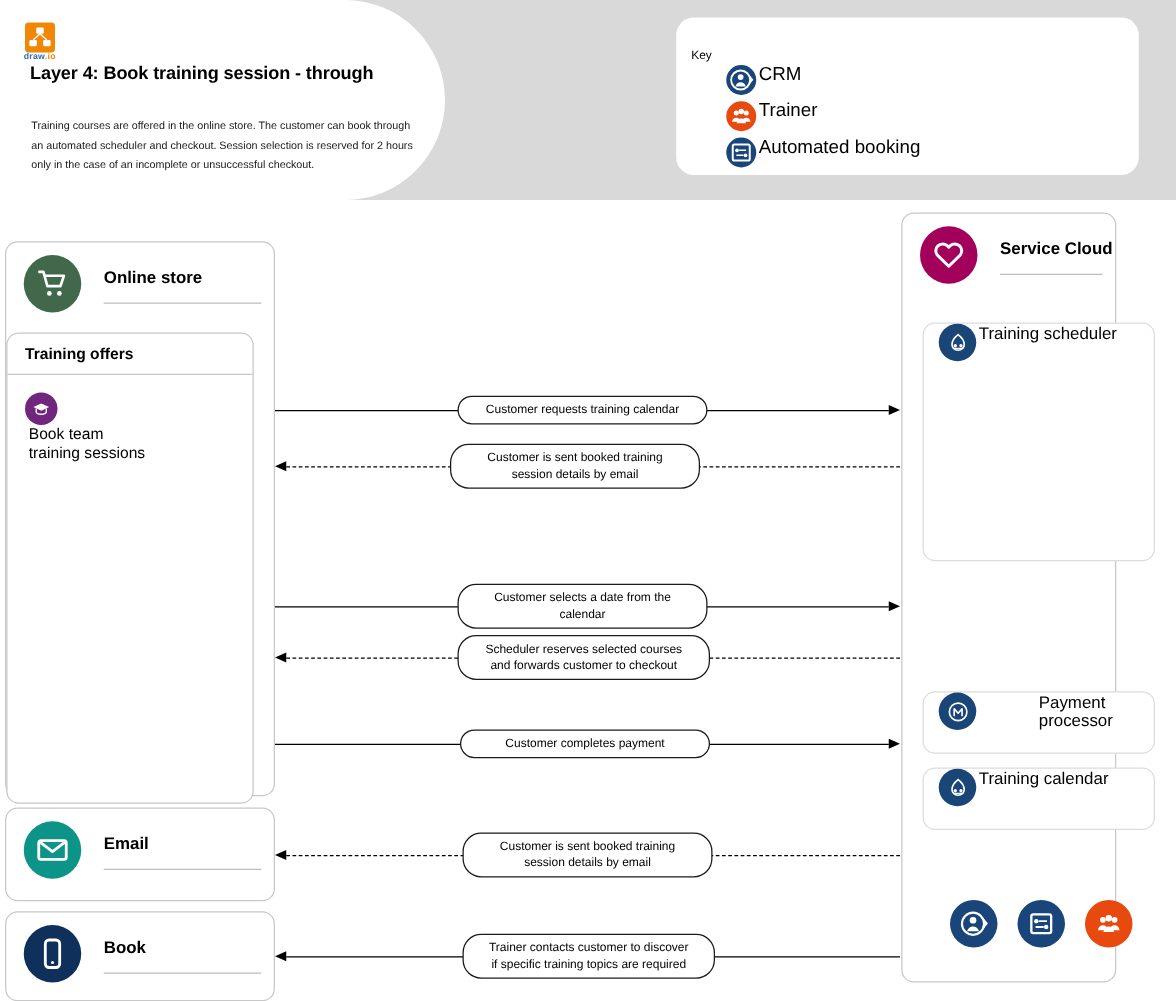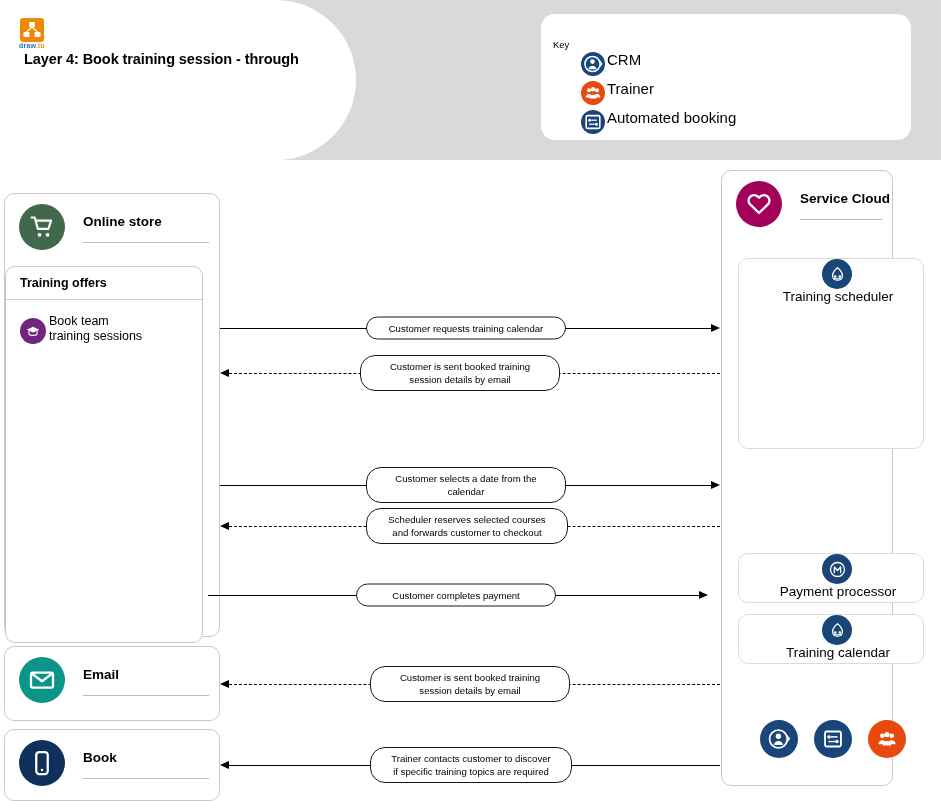--- a/index.html
+++ b/index.html
@@ -89,35 +89,35 @@
     position:absolute; background:#fff;
     border:1px solid #c8c8c8; border-radius:10px;
   }
   .panel-head {
     position:relative; height:33px; border-bottom:1px solid #c8c8c8;
   }
   .panel-head .panel-title {
     position:absolute; left:14px; top:9px;
     font-size:12.5px; font-weight:bold;
   }
-  .panel-item { display:flex; align-items:flex-end; padding:0 0 0 14px; }
+  .panel-item { display:flex; align-items:flex-start; padding:0 0 0 14px;flex-direction:column; }
   .panel-item .item-text {
     font-size:12.5px; line-height:15px; margin-left:3px; color:#000;
   }
 
   #panel-training-offers { left:0; top:72px; width:198px; height:377px; }
   #item-book-team { position:absolute; left:0; top:47px; }
 
   .sc-card {
     position:absolute; left:16px; width:186px;
     background:#fff; border:1px solid #dcdcdc; border-radius:10px;
-    display:flex; align-items:center; padding-left:12px;flex-direction:column;
+    display:flex; padding-left:12px;
   }
   #sc-scheduler { top:87px; height:191px; }
-  #sc-payment   { top:382px; height:50px; }
+  #sc-payment   { top:382px; height:50px;gap:48px; }
   #sc-calendar  { top:443px; height:50px; }
   .sc-card .sc-text { font-size:13.5px; margin-left:2px; color:#000; }
 
   .sc-roles {
     position:absolute; left:38px; top:549px;
     display:flex; gap:16px;
   }
 
   
   .msg { position:absolute; }
@@ -149,20 +149,21 @@
   <div class="drawio-logo">
     <svg width="24" height="24" viewBox="0 0 24 24">
       <rect x="9" y="4" width="6" height="5" rx="1" fill="#fff"></rect>
       <rect x="3.5" y="14" width="6" height="5" rx="1" fill="#fff"></rect>
       <rect x="14.5" y="14" width="6" height="5" rx="1" fill="#fff"></rect>
       <path d="M12 9 L6.5 14 M12 9 L17.5 14" stroke="#fff" stroke-width="1.1" fill="none"></path>
     </svg>
   </div>
   <div class="drawio-wordmark"><span>draw</span><span class="io">.io</span></div>
   <div class="doc-title">Layer 4: Book training session - through</div>
+  <div class="doc-desc">Training courses are offered in the online store. The customer can book through an automated scheduler and checkout. Session selection is reserved for 2 hours only in the case of an incomplete or unsuccessful checkout.</div>
 </div>
 
 <div class="key-card">
   <div class="key-label">Key</div>
   <div class="key-items">
 
     <div class="key-row">
       <span class="icon-circle" style="width:24px;height:24px;background:#19457a;">
         <svg width="24" height="24" viewBox="0 0 24 24">
           <circle cx="11.5" cy="12" r="7.6" fill="none" stroke="#fff" stroke-width="1.5"></circle>
@@ -357,21 +358,21 @@
 calendar</span>
 </div>
 
 <div class="msg" style="left:220px; top:506px; width:500px; height:40px;">
   <span class="line dash" style="left:9px; right:0;"></span>
   <span class="arrow left" style="left:0;"></span>
   <span class="label" style="left:146px; width:202px;">Scheduler reserves selected courses
 and forwards customer to checkout</span>
 </div>
 
-<div class="msg" style="left:208px; top:575px; width:500px; height:40px;">
+<div class="msg" style="left:220px; top:575px; width:500px; height:40px;">
   <span class="line" style="left:0; right:9px;"></span>
   <span class="arrow right" style="right:0;"></span>
   <span class="label" style="left:148px; width:200px;">Customer completes payment</span>
 </div>
 
 <div class="msg" style="left:220px; top:664px; width:500px; height:40px;">
   <span class="line dash" style="left:9px; right:0;"></span>
   <span class="arrow left" style="left:0;"></span>
   <span class="label" style="left:150px; width:200px;">Customer is sent booked training
 session details by email</span>

